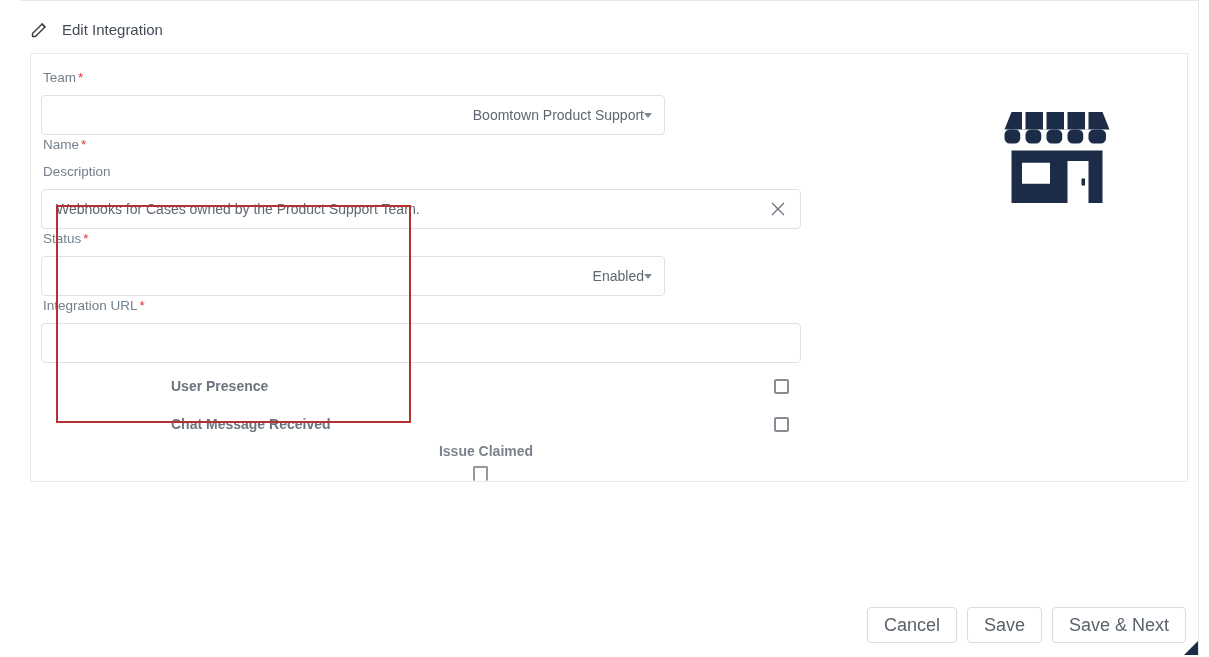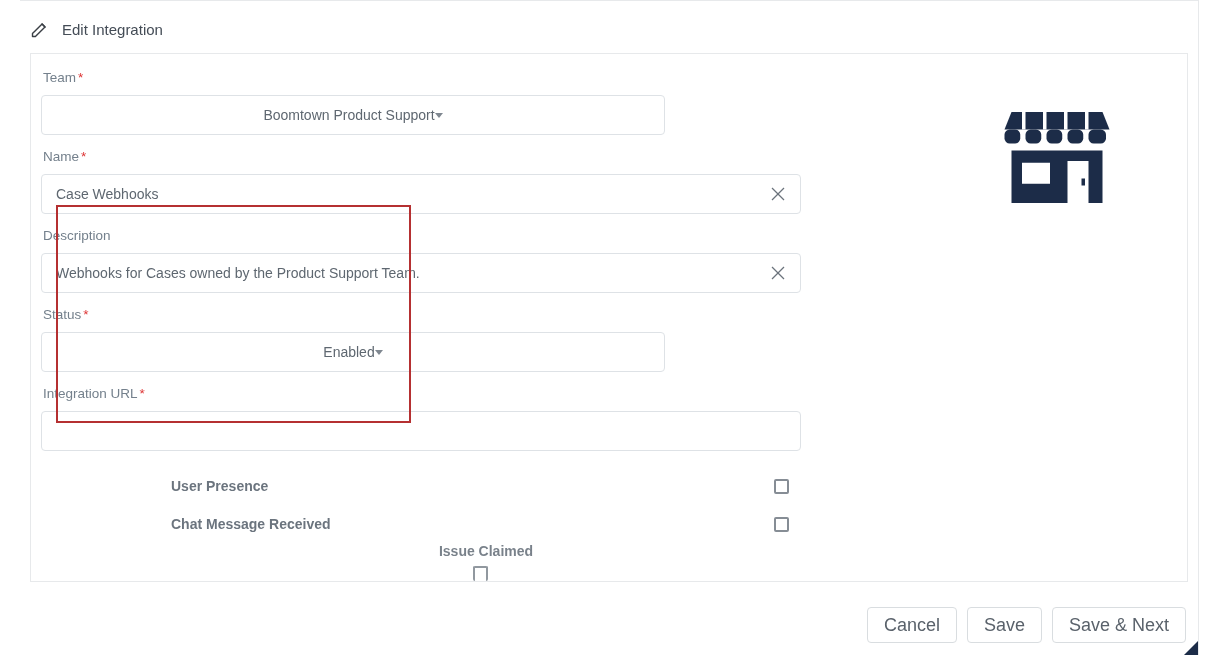--- a/index.html
+++ b/index.html
@@ -35,25 +35,25 @@
   .panel {
     border:1px solid #e7e9eb;
     margin: 2px 10px 0 10px;
     padding:14px 0 0 0;
     position:relative;
   }
   .form-col {
     width:762px;
     padding:0 0 0 10px;
   }
-  .field { margin-bottom:12px; }
+  .field { margin-bottom:0; }
   .field-label { font-size:13.5px; color:#74808c; padding:2px 0 10px 2px; }
   .req { color:#d33; padding-left:2px; }
   .select-box {
-    display:flex; align-items:center; justify-content:center;
+    display:flex; align-items:center; justify-content:flex-end;
     height:40px;
     border:1px solid #dee2e6;
     border-radius:4px;
     padding:16px 12px;
     width:624px;
     font-size:14px;
     color:#5e6770;
     background:#fff;
     cursor:pointer;
   }
@@ -157,29 +157,20 @@
         </div>
         <div class="select-box">
           <span>Boomtown Product Support</span>
           <span class="caret"></span>
         </div>
       </div>
 
       <div class="field">
         <div class="field-label">
           <span>Name</span><span class="req">*</span>
-        </div>
-        <div class="text-input-wrap">
-          <input class="text-input" type="text" value="Case Webhooks" style="">
-          <span class="clear-x">
-            <svg width="14" height="14" viewBox="0 0 14 14" stroke="currentColor" stroke-width="1.3">
-                <line x1="1" y1="1" x2="13" y2="13"></line>
-                <line x1="13" y1="1" x2="1" y2="13"></line>
-              </svg>
-          </span>
         </div>
       </div>
 
       <div class="field">
         <div class="field-label">
           <span>Description</span>
         </div>
         <div class="text-input-wrap">
           <input class="text-input" type="text" value="Webhooks for Cases owned by the Product Support Team." style="">
           <span class="clear-x">

